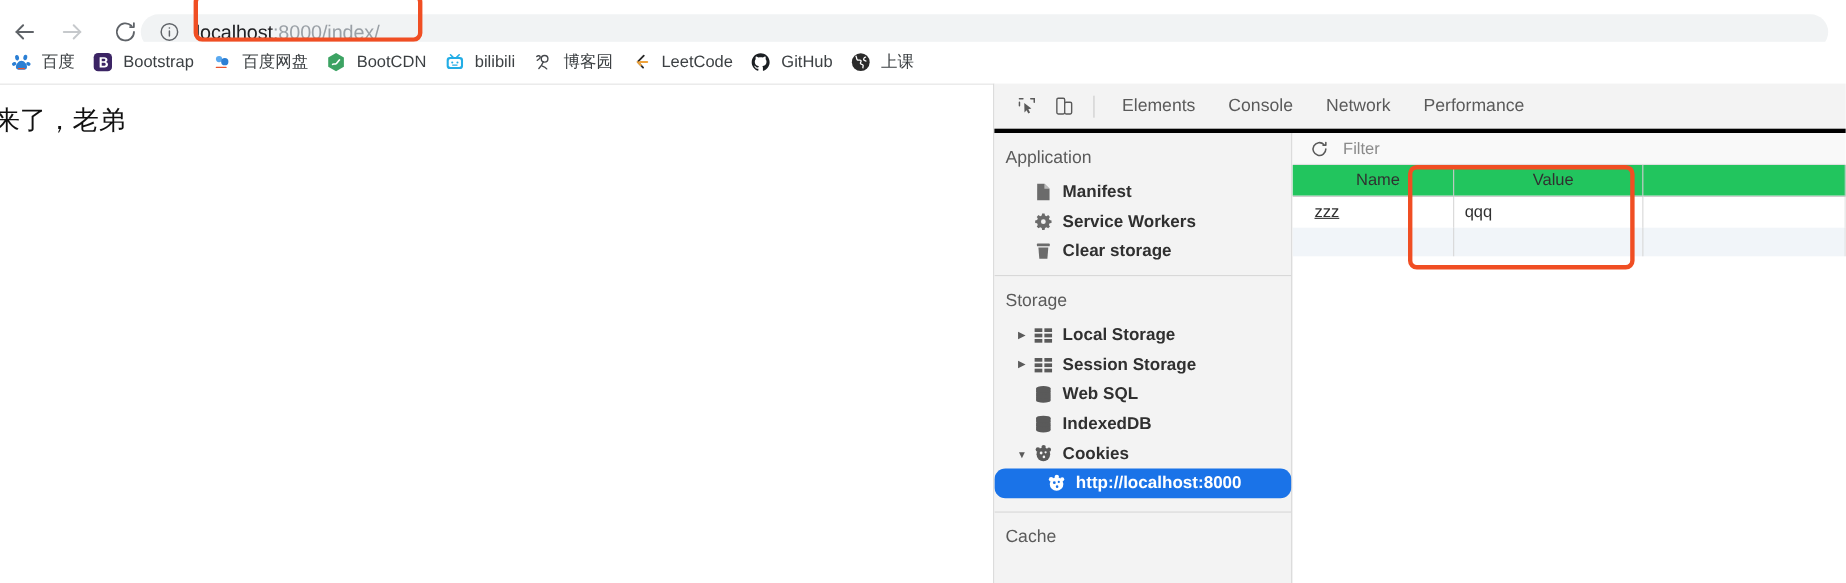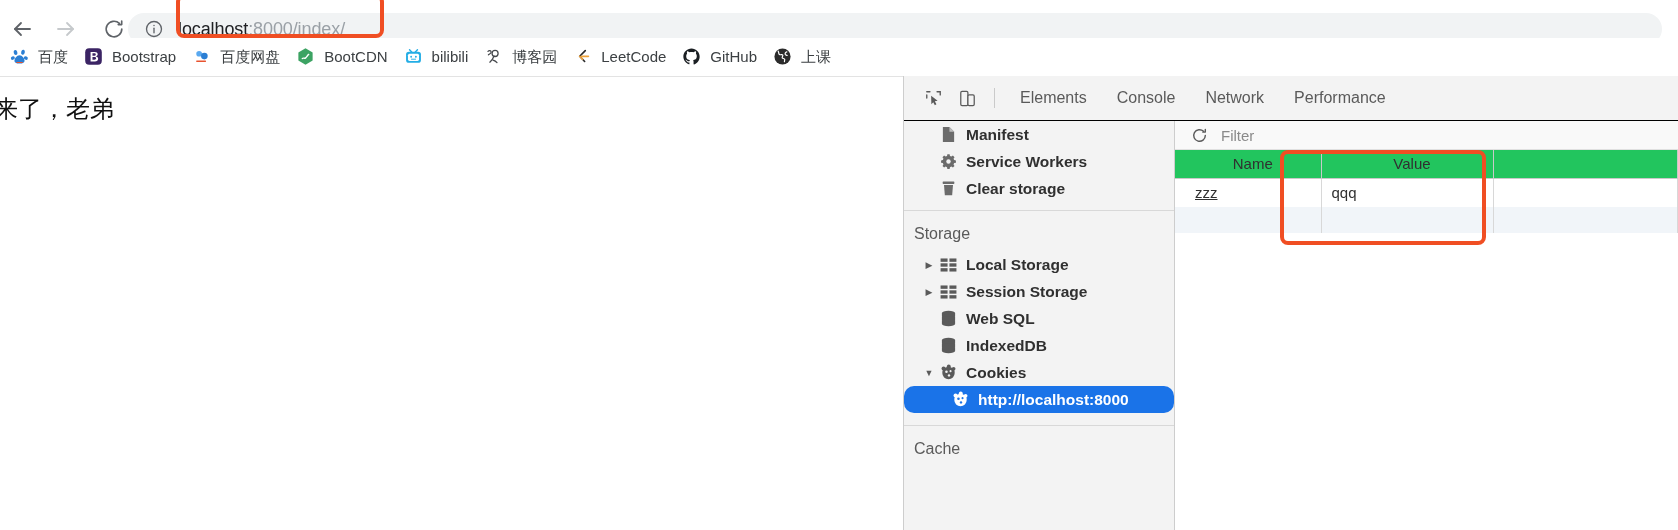--- a/index.html
+++ b/index.html
@@ -93,21 +93,21 @@
   .devtools {
     position: absolute; left: 903px; top: 76px;
     width: 775px; height: 454px;
     background: #ffffff;
     border-left: 1px solid #cdcdcd;
   }
   .dt-tabbar {
     position: relative;
     height: 45px; width: 100%;
     background: #f3f3f3;
-    border-bottom: 1px solid #000000;
+    border-bottom: 4px solid #000000;
     display: flex; align-items: center;
     padding-left: 12px;
   }
   .dt-iconbtn {
     width: 34px; height: 30px;
     display: flex; align-items: center; justify-content: center;
     color: #5a5a5a;
   }
   .dt-sep {
     width: 1px; height: 20px; background: #cacaca; margin: 0 10px;
@@ -387,20 +387,21 @@
       <div class="dt-tab">Elements</div>
       <div class="dt-tab">Console</div>
       <div class="dt-tab">Network</div>
       <div class="dt-tab">Performance</div>
     </div>
 
     <div class="dt-body">
 
       <div class="dt-sidebar">
 
+        <div class="dt-group-title">Application</div>
 
         <div class="tree-row indent1">
           <span class="twisty spacer">▶</span>
           <span class="tree-ico">
             <svg width="15" height="17" viewBox="0 0 16 18">
               <path d="M2 1h7l5 5v11H2z" fill="#6b6b6b"></path>
               <path d="M9 1v5h5" fill="#bcbcbc"></path>
             </svg>
           </span>
           <span>Manifest</span>

